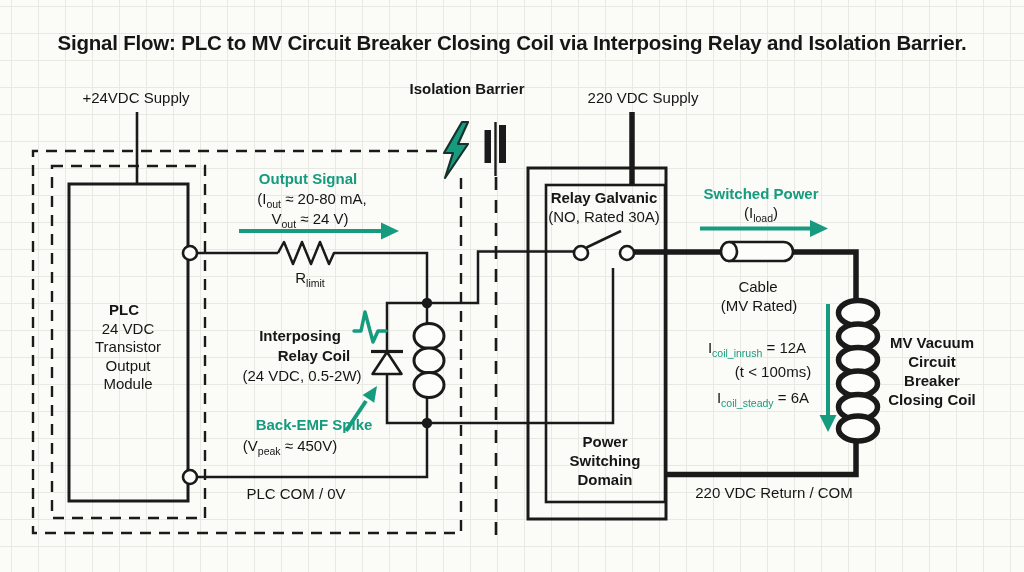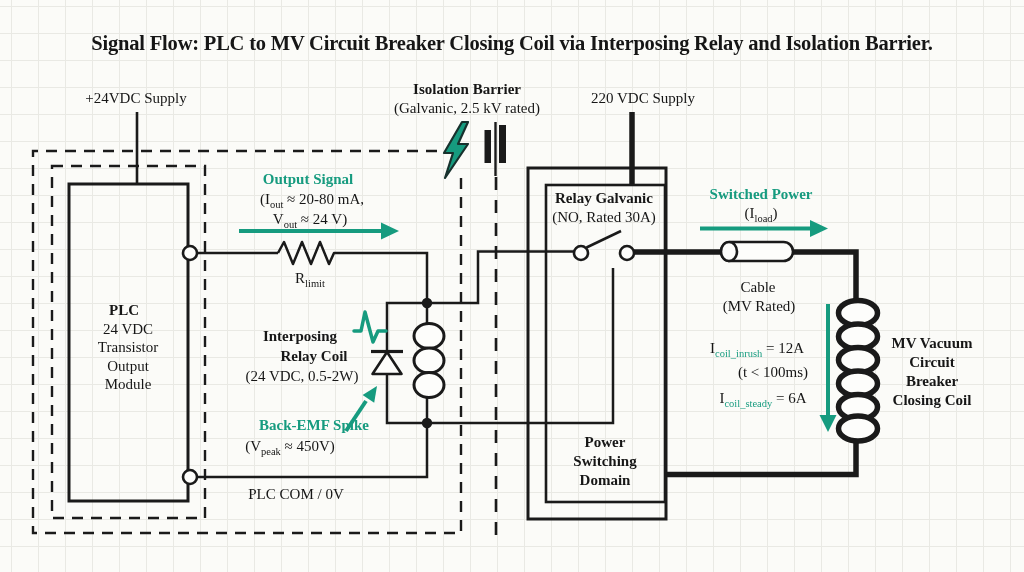--- a/index.html
+++ b/index.html
@@ -4,21 +4,21 @@
 <style>
   html,body{margin:0;padding:0;}
   .stage{
     position:relative; width:1024px; height:572px; overflow:hidden;
     background-color:#fbfbf8;
     background-image:
       linear-gradient(#e9e9e4 1.5px, transparent 1.5px),
       linear-gradient(90deg, #e9e9e4 1.5px, transparent 1.5px);
     background-size:27px 27px;
     background-position:11px 6px;
-    font-family:Liberation Serif, serif;
+    font-family:Liberation Sans, sans-serif;
     color:#161616;
   }
   .stage svg{position:absolute;left:0;top:0;}
   .lbl{
     position:absolute; transform:translateX(-50%);
     font-size:15px; line-height:1.2; white-space:nowrap; text-align:center;
     color:#161616;
   }
   .b{font-weight:bold;}
   .t{color:var(--teal);}
@@ -155,21 +155,20 @@
     <g>
       <polyline class="teal-stroke" points="354,331 361,331 365,312 373,342 378,331 386,331" stroke-width="3.5" stroke-linejoin="round" stroke-linecap="round"></polyline>
     </g>
   </svg>
 
   <div class="lbl title" style="left:512px; top:31px;">Signal Flow: PLC to MV Circuit Breaker Closing Coil via Interposing Relay and Isolation Barrier.</div>
 
   <div class="lbl" style="left:136px; top:89px;">+24VDC Supply</div>
 
   <div class="lbl b" style="left:467px; top:80px;">Isolation Barrier</div>
-  <div class="lbl" style="left:467px; top:99px;">(Galvanic, 2.5 kV rated)</div>
 
   <div class="lbl" style="left:643px; top:89px;">220 VDC Supply</div>
 
   <div class="lbl b t" style="left:308px; top:170px;">Output Signal</div>
   <div class="lbl" style="left:312px; top:190px;"><span>(I</span><sub>out</sub><span> ≈ 20-80 mA,</span></div>
   <div class="lbl" style="left:310px; top:210px;"><span>V</span><sub>out</sub><span> ≈ 24 V)</span></div>
 
   <div class="lbl" style="left:310px; top:269px;"><span>R</span><sub>limit</sub></div>
 
   <div class="lbl b" style="left:124px; top:301px;">PLC</div>
@@ -202,14 +201,15 @@
 
   <div class="lbl b" style="left:932px; top:334px;">MV Vacuum</div>
   <div class="lbl b" style="left:932px; top:353px;">Circuit</div>
   <div class="lbl b" style="left:932px; top:372px;">Breaker</div>
   <div class="lbl b" style="left:932px; top:391px;">Closing Coil</div>
 
   <div class="lbl b" style="left:605px; top:433px;">Power</div>
   <div class="lbl b" style="left:605px; top:452px;">Switching</div>
   <div class="lbl b" style="left:605px; top:471px;">Domain</div>
 
+  <div class="lbl" style="left:774px; top:484px;">220 VDC Return / COM</div>
 
 </div>
 
 </body></html>

